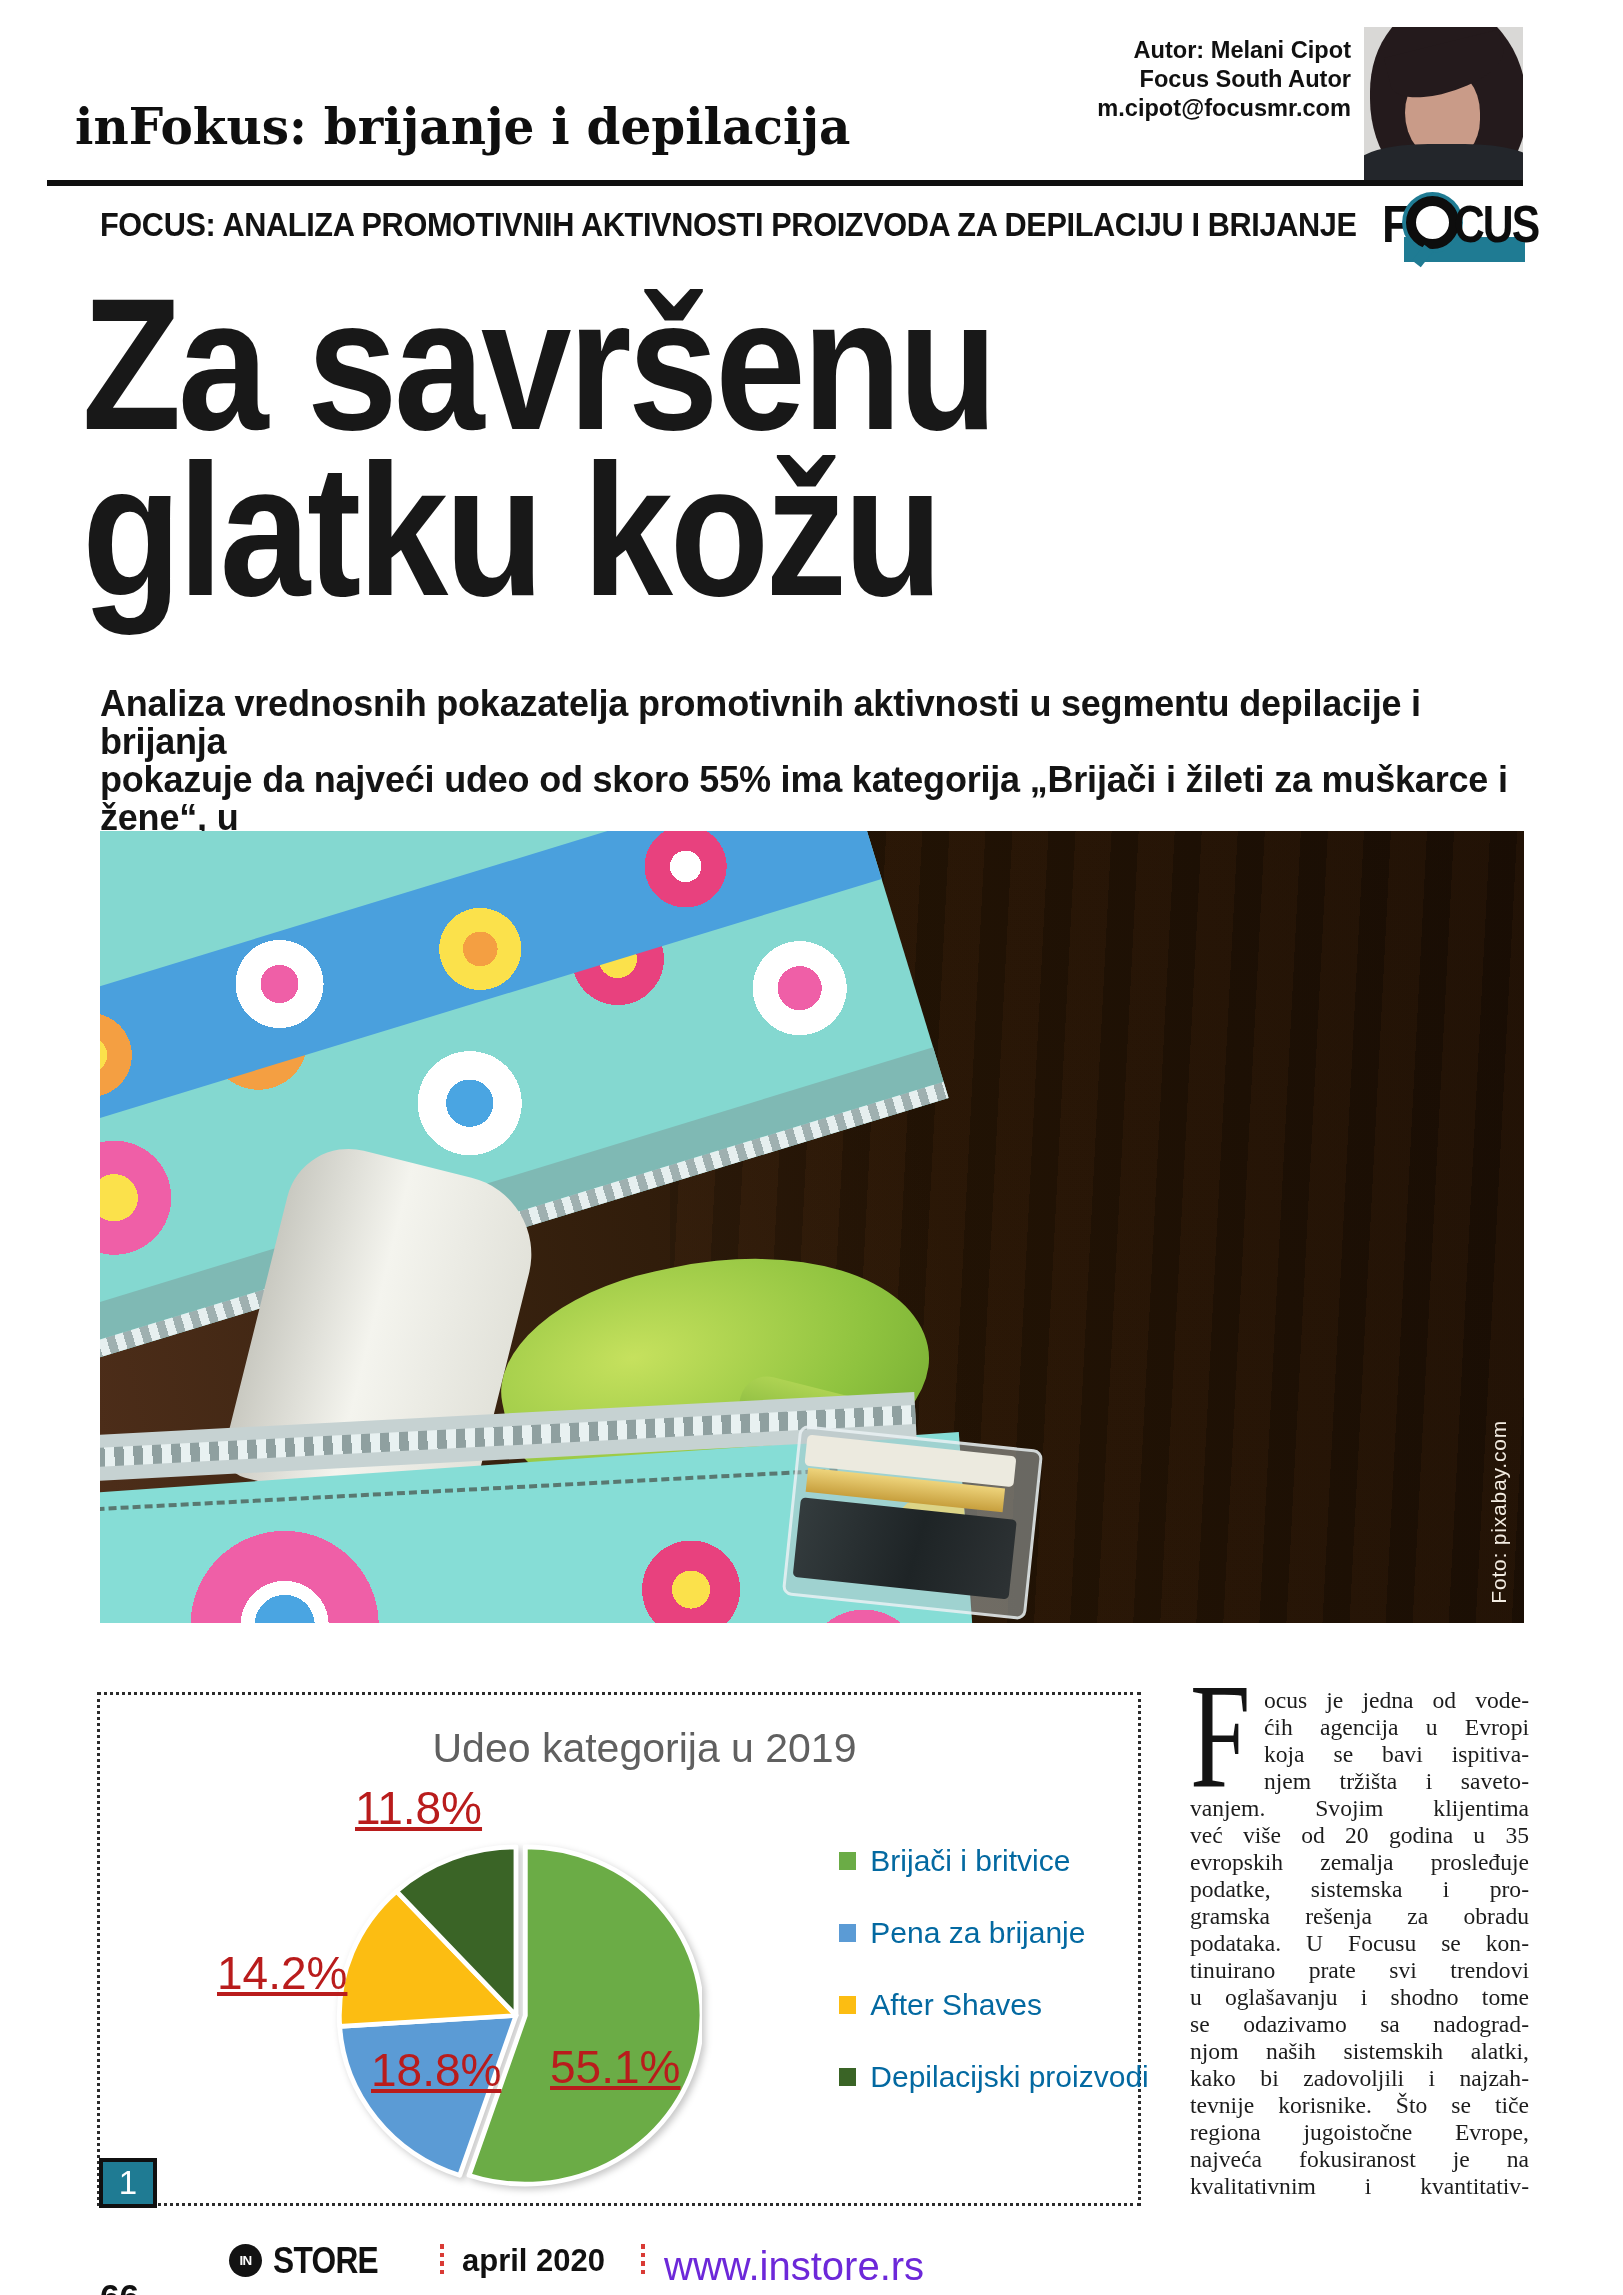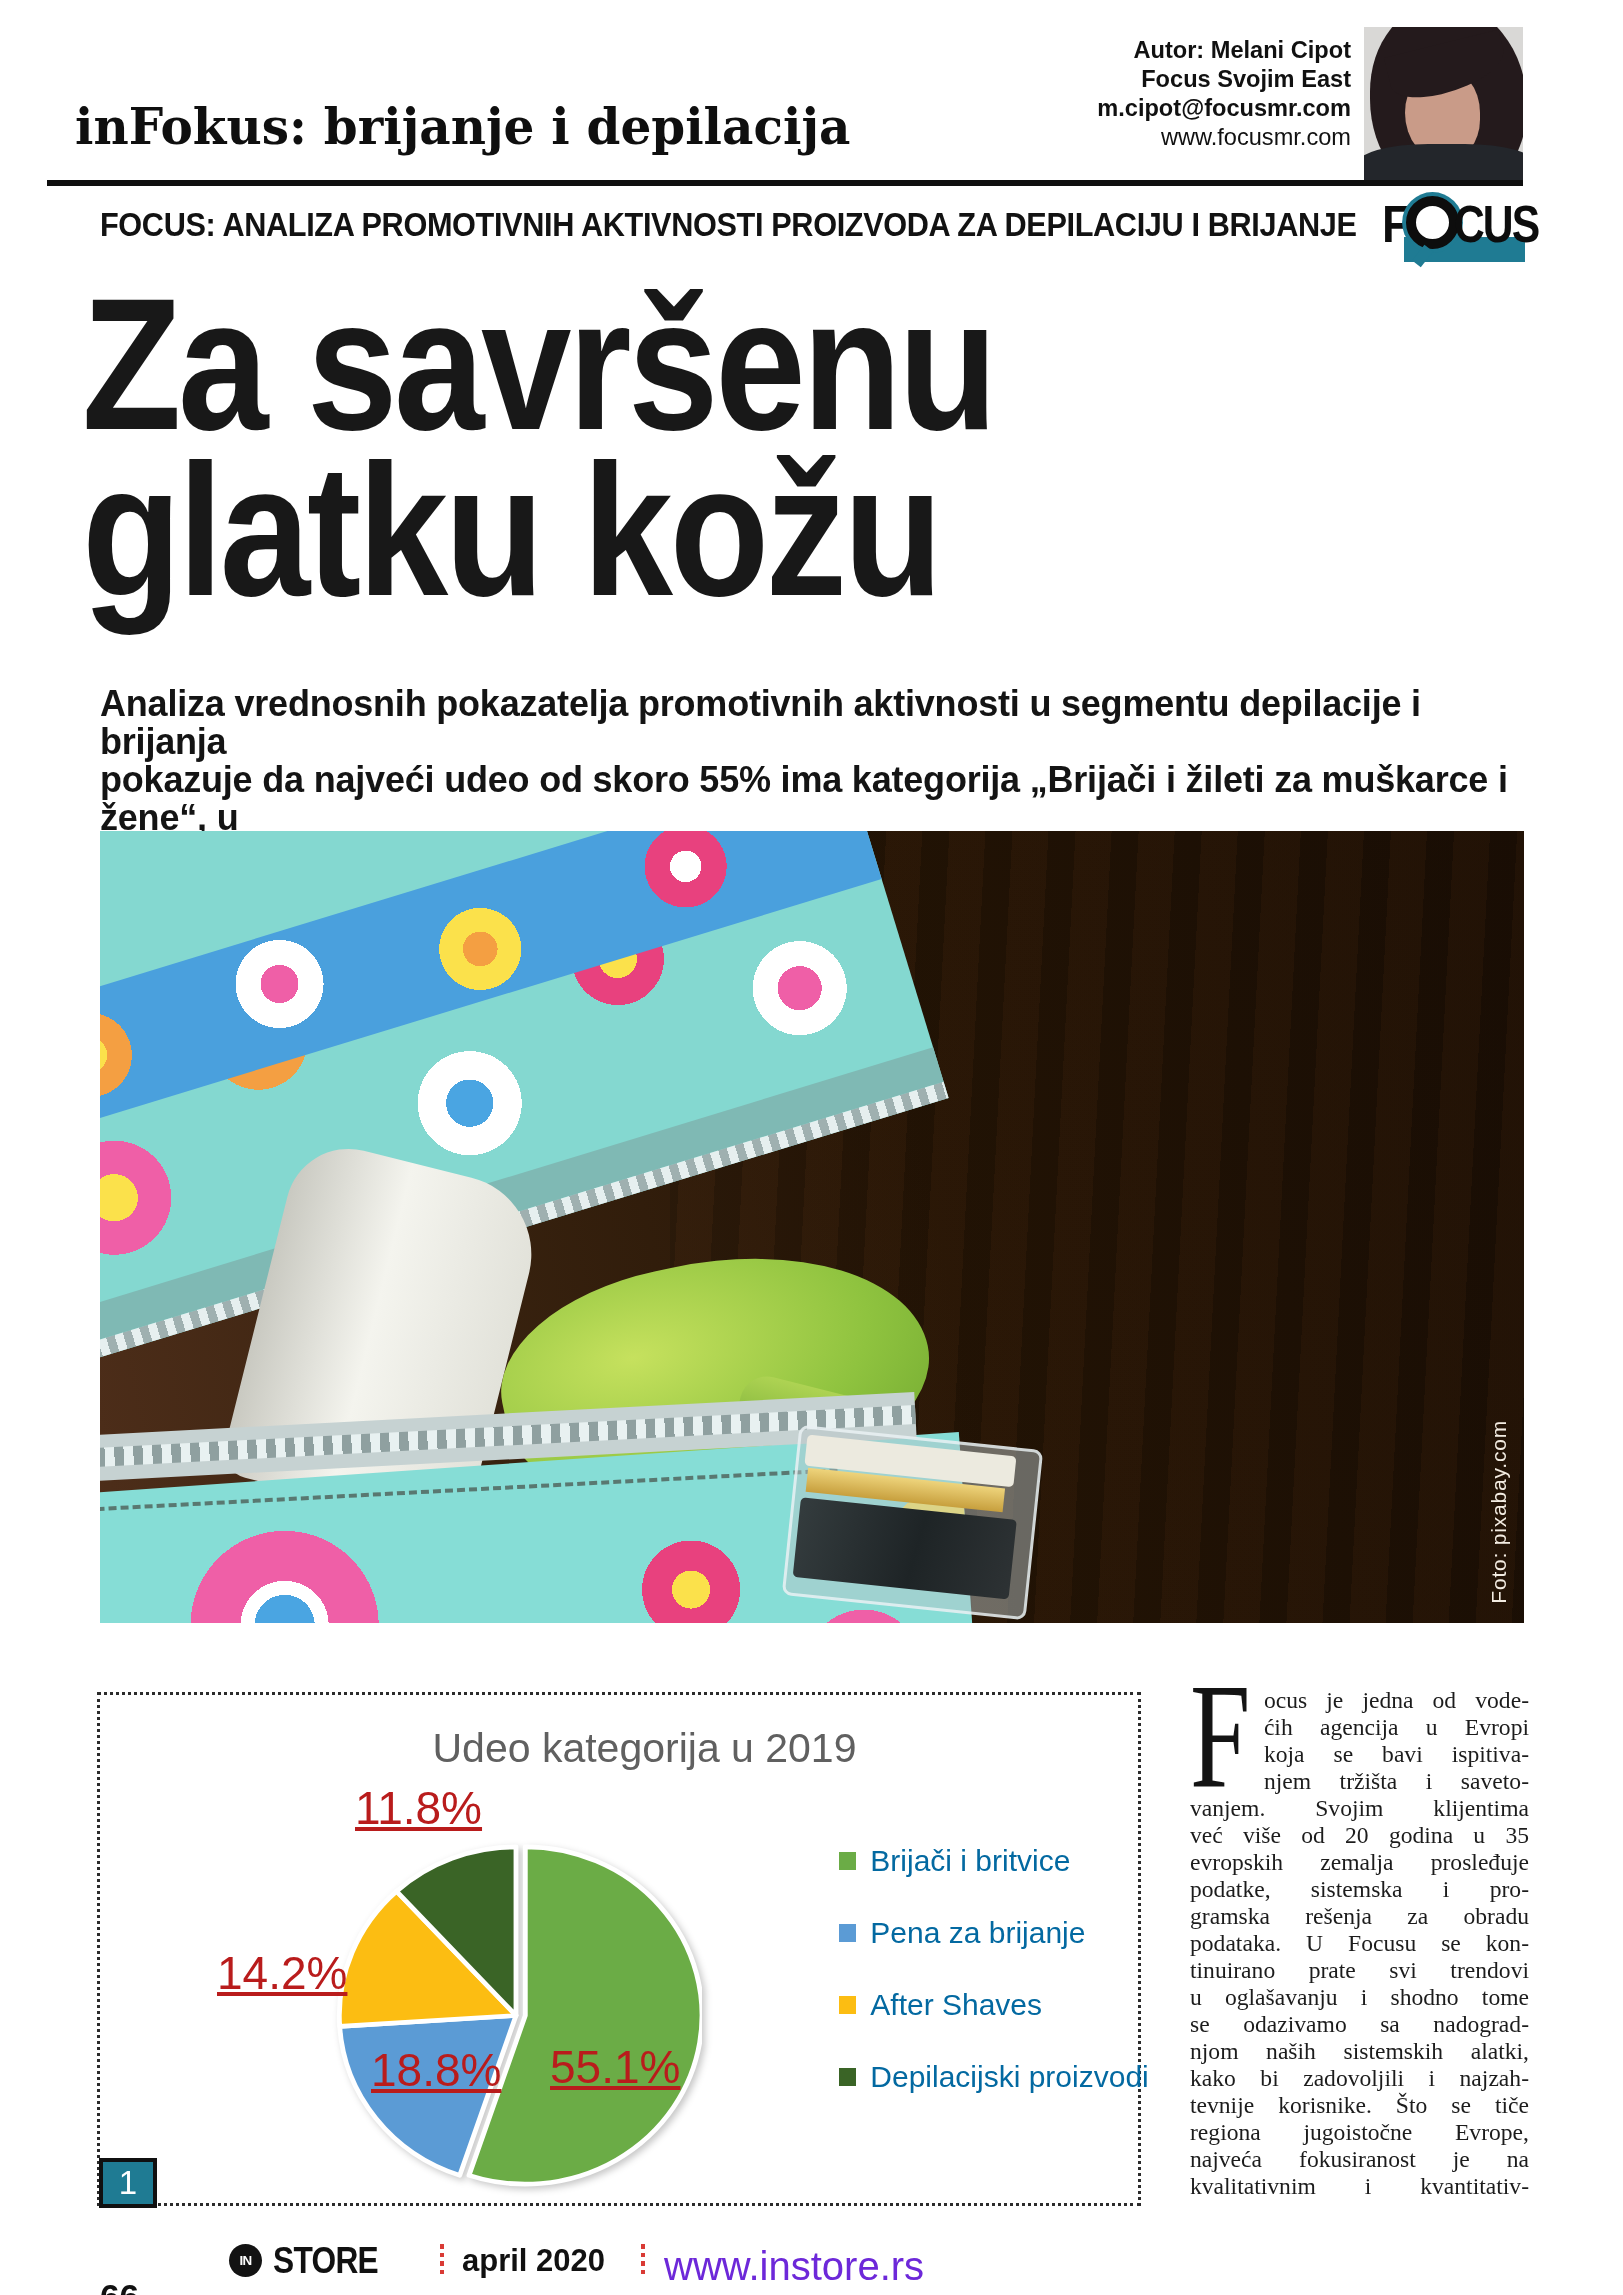--- a/index.html
+++ b/index.html
@@ -142,23 +142,22 @@
   .issue{left:462px;top:2243px;font-size:31px;font-weight:700;color:#111;}
   .site{left:664px;top:2244px;font-size:40px;color:#6d28d9;}
 </style>
 </head>
 <body>
 
 <div class="page">
 
   <div class="abs author-block">
     <div>Autor: Melani Cipot</div>
-    <div>Focus Svojim East</div>
+    <div>Focus South Autor</div>
     <div>m.cipot@focusmr.com</div>
-    <div class="author-site">www.focusmr.com</div>
   </div>
 
   <div class="abs portrait">
     <div class="hair"></div>
     <div class="face"></div>
     <div class="fringe"></div>
     <div class="shoulders"></div>
   </div>
 
   <div class="abs section-title">inFokus: brijanje i depilacija</div>

